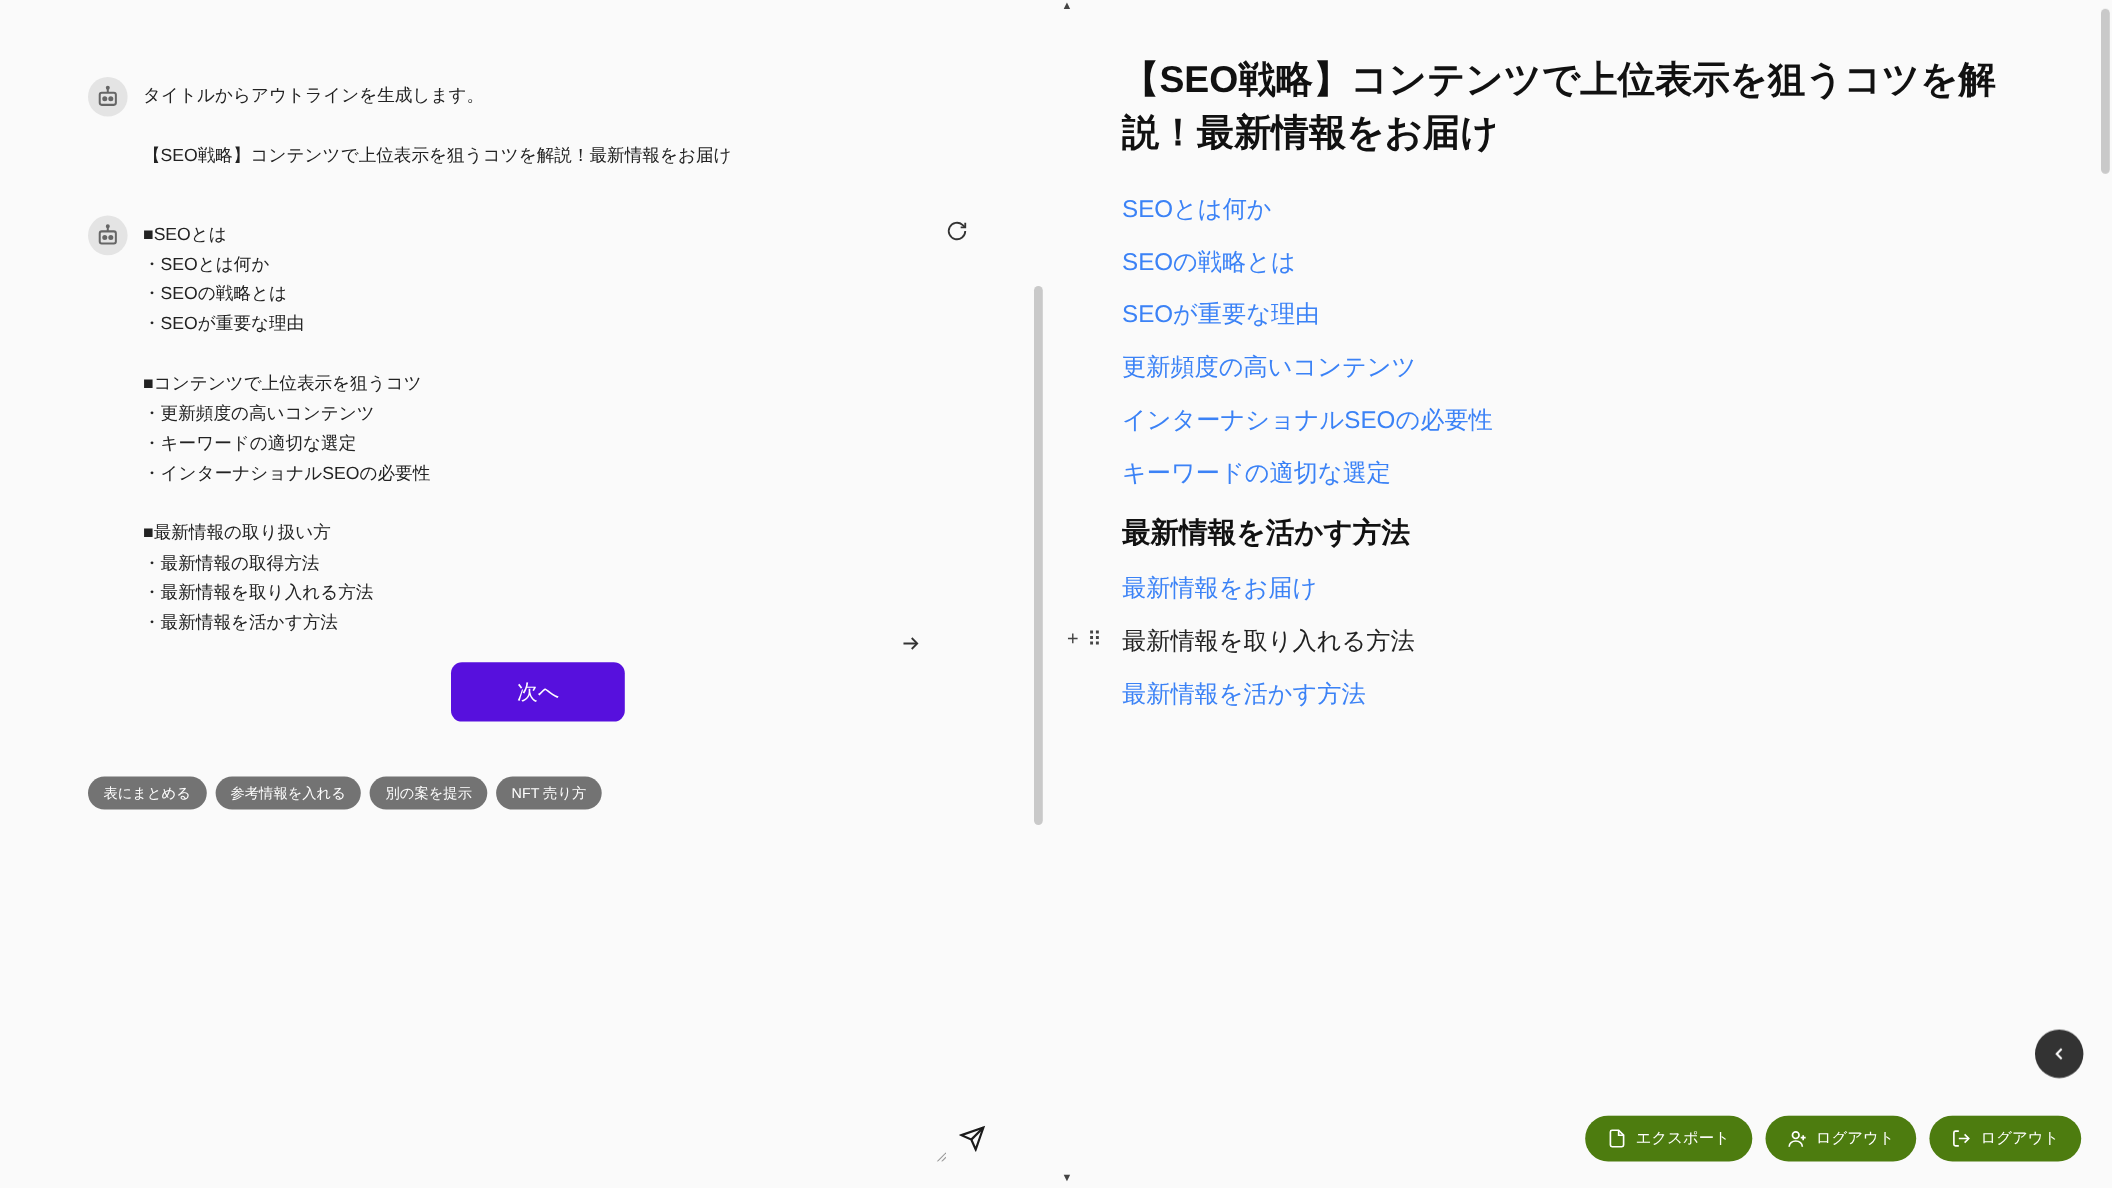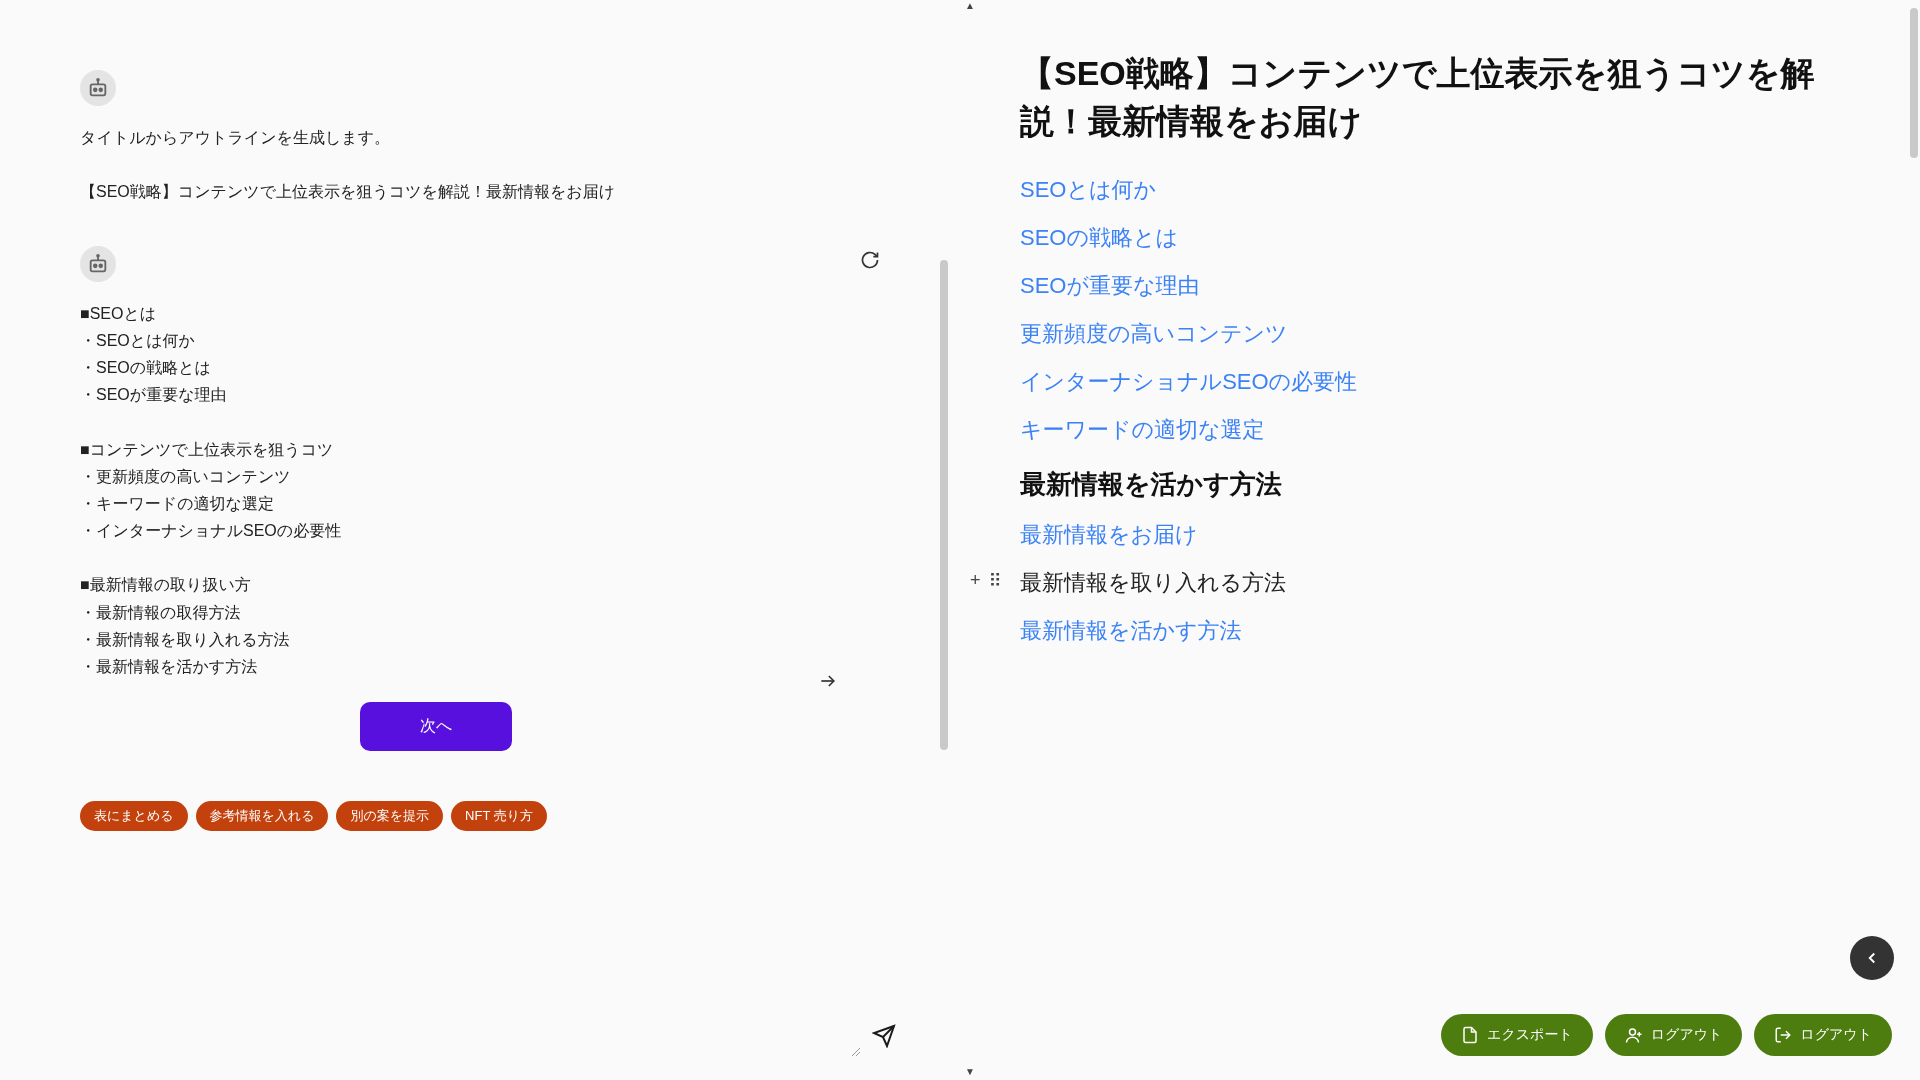--- a/index.html
+++ b/index.html
@@ -57,44 +57,44 @@
     .right-scrollbar {
       position: fixed;
       right: 2px;
       top: 8px;
       width: 8px;
       height: 150px;
       background: #c9c9c9;
       border-radius: 4px;
     }
     .chat-messages { flex: 1; overflow-y: auto; padding-top: 60px; }
-    .message { display: flex; margin-bottom: 40px; gap: 14px; position: relative; flex-direction: column; }
+    .message { display: flex; margin-bottom: 40px; gap: 14px; position: relative; }
     .avatar {
       width: 36px; height: 36px; border-radius: 50%;
       background: #e4e4e4; display: flex; align-items: center; justify-content: center;
       flex-shrink: 0; color: #666;
     }
     .message-content { flex: 1; font-size: 16px; color: #222; line-height: 1.7; padding-top: 4px; }
     .outline-line { display: block; }
     .refresh-btn {
       position: absolute; right: 40px; top: 4px;
       cursor: pointer; color: #333;
     }
     .forward-btn {
       position: absolute; right: 82px; bottom: 56px;
       cursor: pointer; color: #333;
     }
     .next-btn {
       background: #5710dd; color: #fff; border: none;
-      padding: 14px 60px; border-radius: 10px; font-size: 16px;
+      padding: 14px 60px; border-radius: 10px; font-size: 19px;
       cursor: pointer; margin-top: 22px; margin-left: 280px;
     }
     .chips { display: flex; gap: 8px; margin-top: 50px; margin-bottom: 20px; }
     .chip {
-      background: #c2410c; color: #fff; border: none;
+      background: #737373; color: #fff; border: none;
       padding: 6px 14px; border-radius: 18px; font-size: 13px;
       cursor: pointer; font-weight: 500;
     }
     .input-area { height: 70px; position: relative; }
     .send-btn {
       position: absolute; right: 24px; bottom: 18px;
       cursor: pointer; color: #1a1a1a;
     }
     .resizer {
       position: absolute; right: 60px; bottom: 14px;

